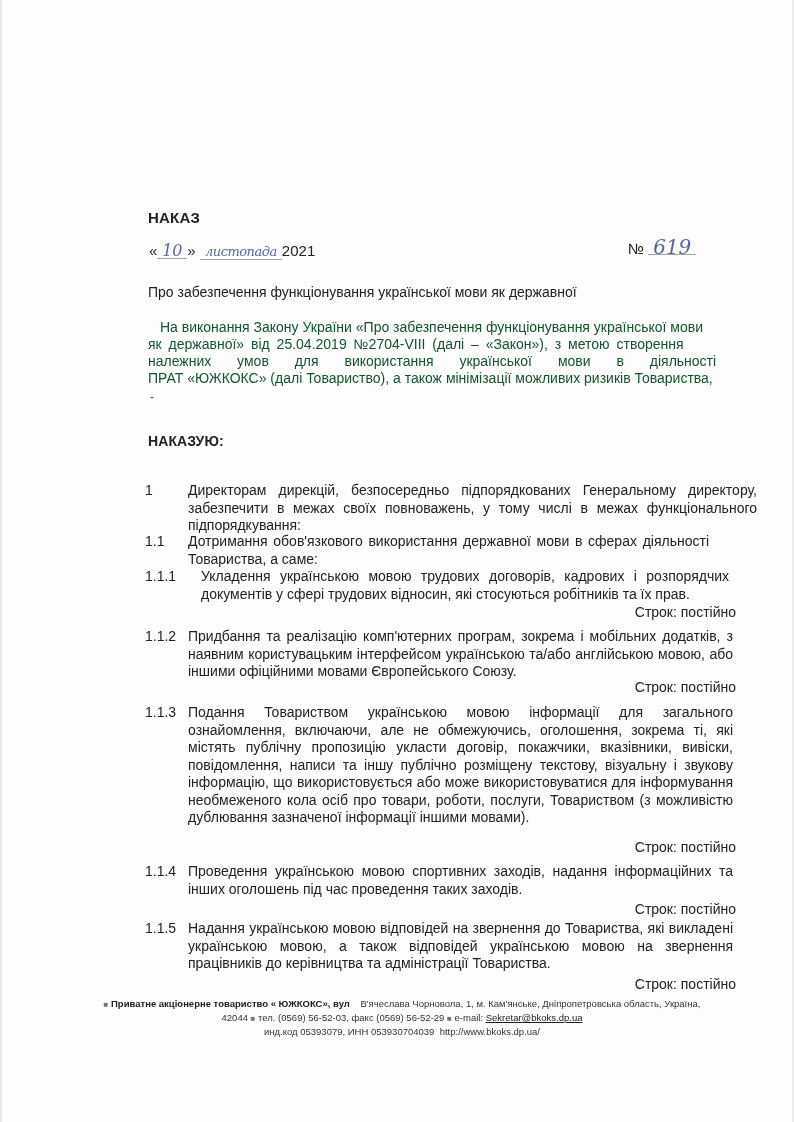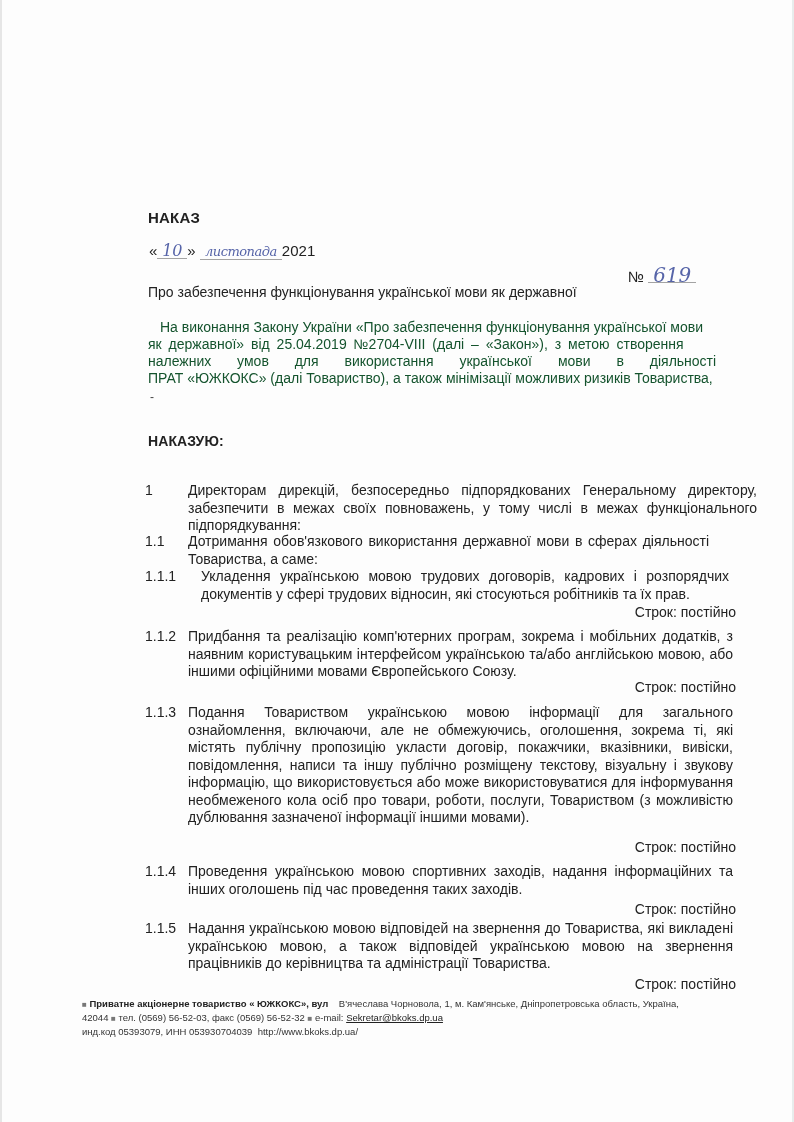--- a/index.html
+++ b/index.html
@@ -26,21 +26,21 @@
     }
     .hand {
       font-family: "DejaVu Serif", serif; font-style: italic; color: #5664a8; font-size: 16px;
     }
     .uline { display: inline-block; border-bottom: 1px solid #a3a3a3; text-align: center; line-height: 14px; }
     .day-field { width: 30px; }
     .month-field { width: 82px; font-size: 13px; letter-spacing: -0.5px; }
     .number-line {
       left: 628px; top: 240px; font-size: 15px; white-space: nowrap; color: #222;
     }
-    .number-field { width: 48px; font-size: 20px; margin-top: 28px; }
+    .number-field { width: 48px; font-size: 20px; }
     .doc-title {
       left: 148px; top: 284px; font-size: 14px; color: #222;
     }
     .preamble {
       left: 148px; top: 319px; width: 600px; font-size: 14px; line-height: 17px; color: #14532d;
       text-align: justify;
     }
     .preamble .pline { display: block; height: 17px; white-space: nowrap; }
     .preamble .indent { padding-left: 12px; }
     .dash { left: 150px; top: 390px; font-size: 12px; color: #444; }
@@ -53,21 +53,21 @@
     .item .num {
       position: absolute; left: 0; top: 0; width: 40px; color: #222;
     }
     .item .body {
       margin-left: 43px; text-align: justify; text-align-last: left;
     }
     .term {
       position: absolute; right: 58px; font-size: 14px; color: #222; text-align: center;
     }
     .footer {
-      left: 82px; top: 997px; font-size: 9.5px; line-height: 13px; color: #333; width: 640px;
+      left: 82px; top: 997px; font-size: 9.5px; line-height: 13px; color: #333; width: 640px; text-align: center;
     }
     .footer .bullet { font-size: 8px; color: #777; }
     .footer .strong { font-weight: bold; color: #222; }
     .footer .email { text-decoration: underline; color: #222; }
     .footer .line { display: block; white-space: nowrap; }
   </style>
 </head>
 <body>
 
 <div class="page-edge-left"></div>
@@ -137,21 +137,21 @@
 
 <div class="abs footer">
   <span class="line">
     <span class="bullet">■</span>
     <span class="strong">Приватне акціонерне товариство « ЮЖКОКС», вул</span>&nbsp;&nbsp;&nbsp;
     <span>В'ячеслава Чорновола, 1, м. Кам'янське, Дніпропетровська область, Україна,</span>
   </span>
   <span class="line">
     <span>42044</span>
     <span class="bullet">■</span>
-    <span>тел. (0569) 56-52-03, факс (0569) 56-52-32</span>
+    <span>тел. (0569) 56-52-03, факс (0569) 56-52-29</span>
     <span class="bullet">■</span>
     <span>e-mail:</span>
     <span class="email">Sekretar@bkoks.dp.ua</span>
   </span>
   <span class="line">
     <span>инд.код 05393079, ИНН 053930704039</span>&nbsp;
     <span>http://www.bkoks.dp.ua/</span>
   </span>
 </div>
 

